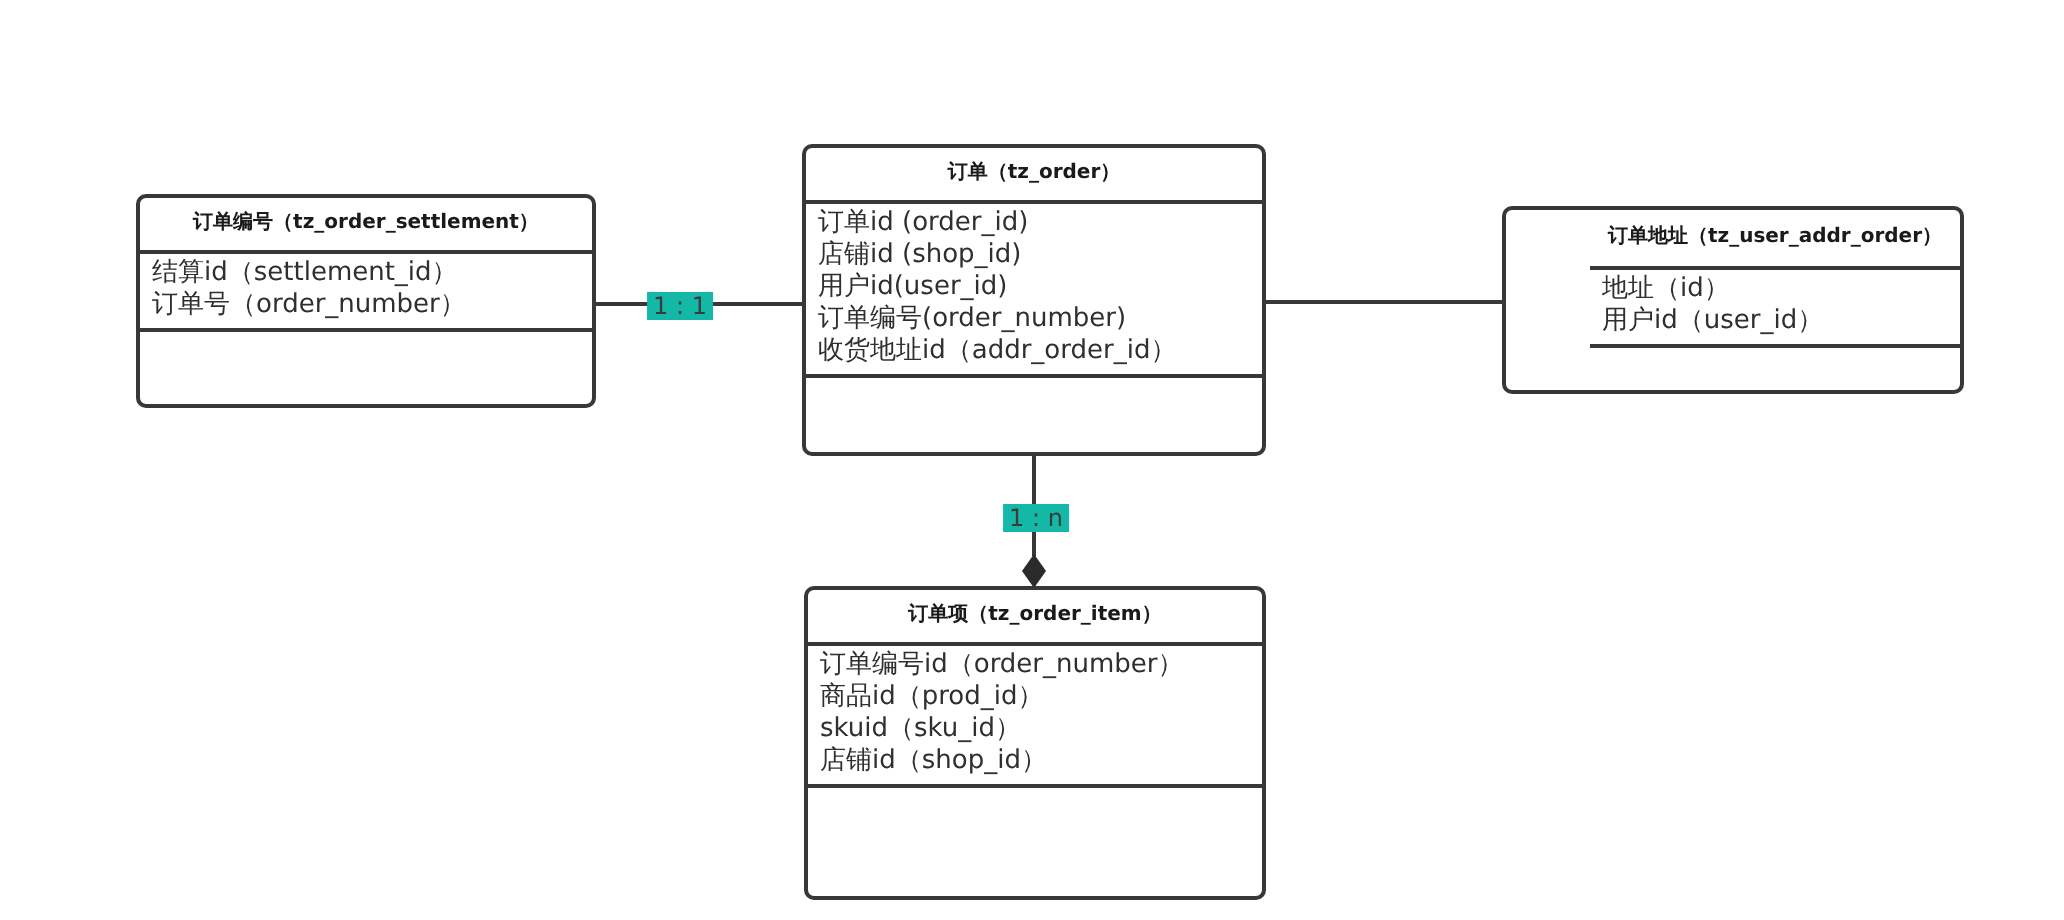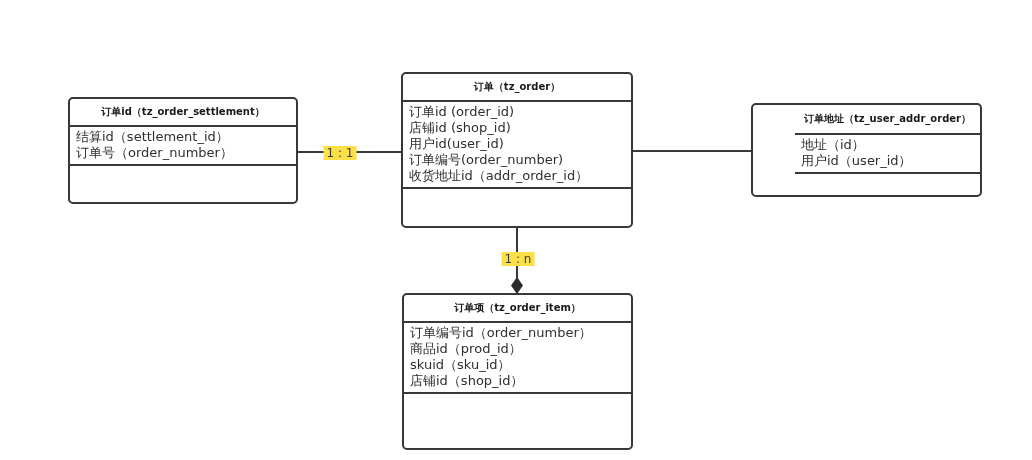--- a/index.html
+++ b/index.html
@@ -56,40 +56,40 @@
   #ent-addr .entity-title { line-height: 28px; }
 
   
   .h-line, .v-line { position: absolute; background: #383838; }
   #rel-settlement-order { left: 297px; top: 151px; width: 105px; height: 2px; }
   #rel-order-addr       { left: 631px; top: 150px; width: 121px; height: 2px; }
   #rel-order-item       { left: 516px; top: 228px; width: 2px;  height: 50px; }
 
   .rel-label {
     position: absolute;
-    background: #fde047;
+    background: #14b8a6;
     color: #3b3b3b;
     font-size: 12px;
     line-height: 14px;
     padding: 0 3px;
     white-space: nowrap;
     transform: translate(-50%, -50%);
   }
   #lbl-one-one { left: 340px; top: 153px; }
   #lbl-one-n   { left: 518px; top: 259px; }
 
   .diamond { position: absolute; left: 511px; top: 277px; }
 </style>
 </head>
 <body>
 
 <div class="canvas">
 
   <div class="entity" id="ent-settlement">
-    <div class="entity-title">订单id（tz_order_settlement）</div>
+    <div class="entity-title">订单编号（tz_order_settlement）</div>
     <div class="entity-fields">
       <div class="field">结算id（settlement_id）</div>
       <div class="field">订单号（order_number）</div>
     </div>
     <div class="entity-empty"></div>
   </div>
 
   <div class="entity" id="ent-order">
     <div class="entity-title">订单（tz_order）</div>
     <div class="entity-fields">

